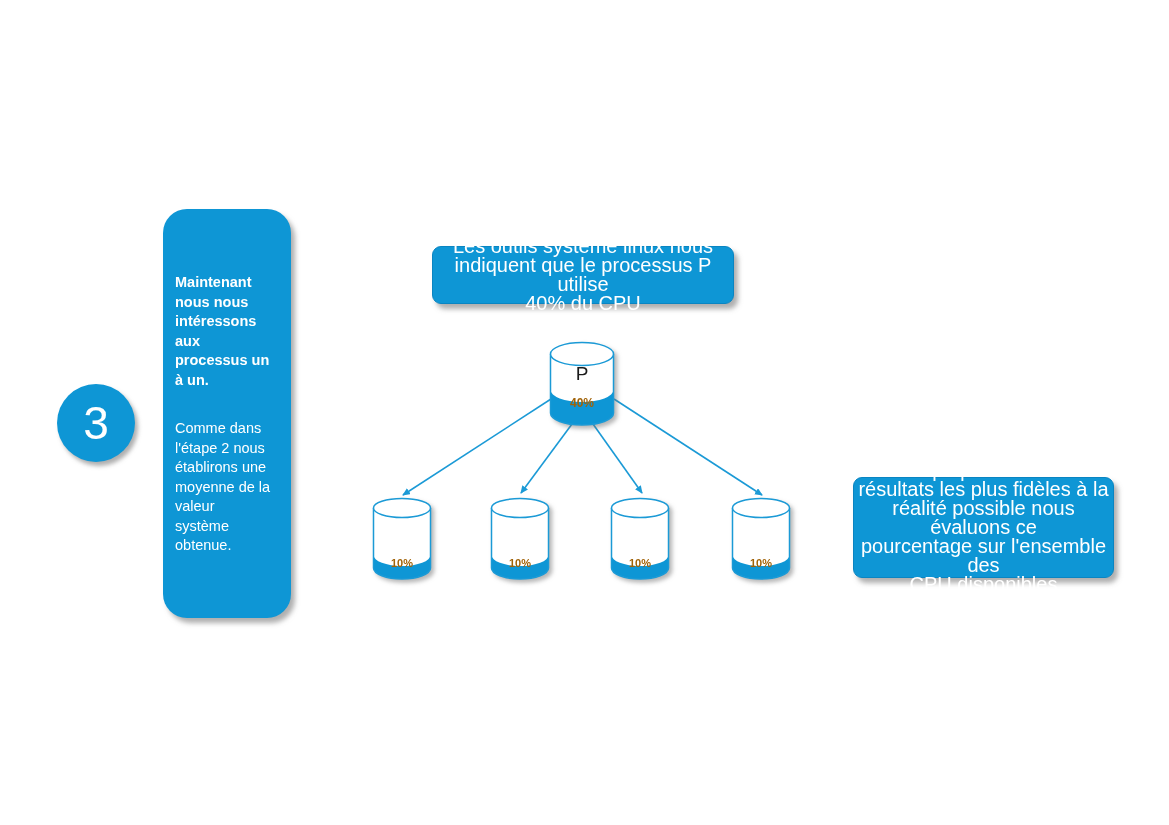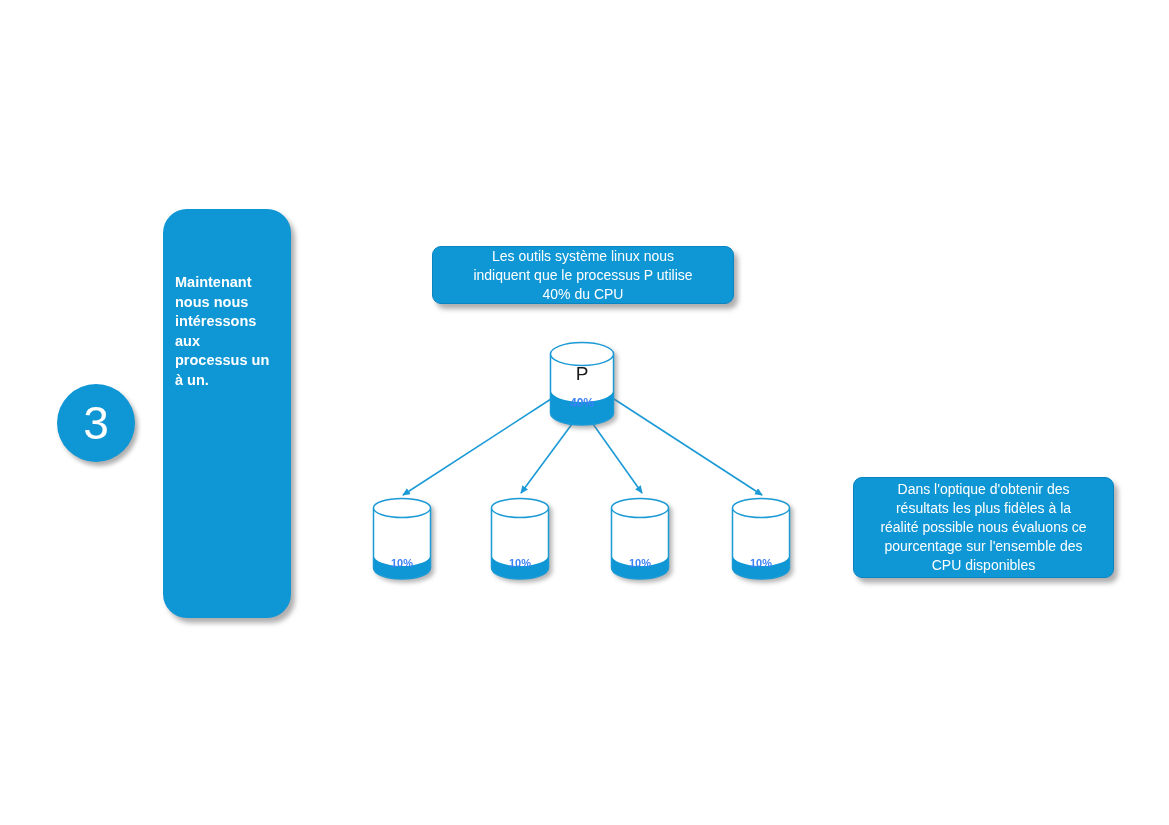--- a/index.html
+++ b/index.html
@@ -38,36 +38,36 @@
   
   .callout {
     position: absolute;
     background: #0e96d5;
     border: 1px solid #0a85c2;
     color: #ffffff;
     border-radius: 9px;
     box-shadow: 4px 5px 5px rgba(110,110,110,0.55);
     display: flex; align-items: center; justify-content: center;
     text-align: center;
-    font-size: 14px; line-height: 19px;
+    font-size: 20px; line-height: 19px;
   }
   .callout-top { left: 432px; top: 246px; width: 302px; height: 58px; }
   .callout-right { left: 853px; top: 477px; width: 261px; height: 101px; }
 
   
   .cyl { position: absolute; }
   .cyl svg { display: block; filter: drop-shadow(3px 3px 2px rgba(110,110,110,0.5)); }
   .cyl .cyl-label {
     position: absolute; left: 0; width: 100%;
     text-align: center; color: #1a1a1a;
     font-size: 19px; font-weight: 400;
   }
   .cyl .cyl-usage {
     position: absolute; left: 0; width: 100%;
-    text-align: center; color: #3b82f6; font-weight: bold;
+    text-align: center; color: #a16207; font-weight: bold;
   }
   .cyl-p { left: 549px; top: 341px; width: 66px; height: 86px; }
   .cyl-p .cyl-label { top: 22px; }
   .cyl-p .cyl-usage { top: 55px; font-size: 12px; }
   .cyl-small { width: 60px; height: 84px; top: 497px; }
   .cyl-small .cyl-usage { top: 60px; font-size: 11px; }
   .cyl-small-1 { left: 372px; }
   .cyl-small-2 { left: 490px; }
   .cyl-small-3 { left: 610px; }
   .cyl-small-4 { left: 731px; }
@@ -83,20 +83,27 @@
     <span>3</span>
   </div>
 
   <div class="left-panel">
     <div class="heading preline">Maintenant
 nous nous
 intéressons
 aux
 processus un
 à un.</div>
+    <div class="body preline">Comme dans
+l'étape 2 nous
+établirons une
+moyenne de la
+valeur
+système
+obtenue.</div>
   </div>
 
   <div class="callout callout-top">
     <span class="preline">Les outils système linux nous
 indiquent que le processus P utilise
 40% du CPU</span>
   </div>
 
   <div class="callout callout-right">
     <span class="preline">Dans l'optique d'obtenir des

